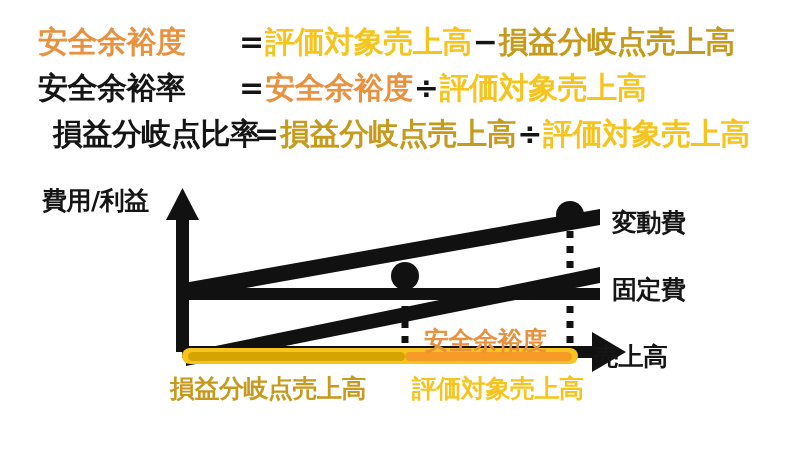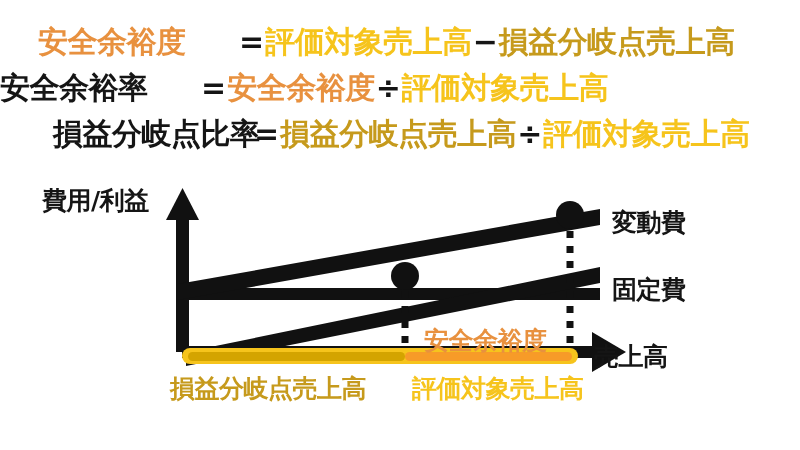--- a/index.html
+++ b/index.html
@@ -48,21 +48,21 @@
     letter-spacing: -0.5px;
   }
   .c-orange { color: #E8913F; }
   .c-gold   { color: #F6C41C; }
   .c-dgold  { color: #C69A1C; }
   .c-black  { color: #151515; }
 
   
   #row1 { padding-left: 38px; }
   #row1 .f-left { width: 200px; }
-  #row2 { }
+  #row2 { padding-left: 38px; }
   #row2 .f-left { width: 200px; }
   #row3 { padding-left: 38px; margin-left: 15px; }
   #row3 .f-left { width: 200px; }
 
   
   #chart-area {
     position: absolute;
     left: 0;
     top: 172px;
     width: 800px;

